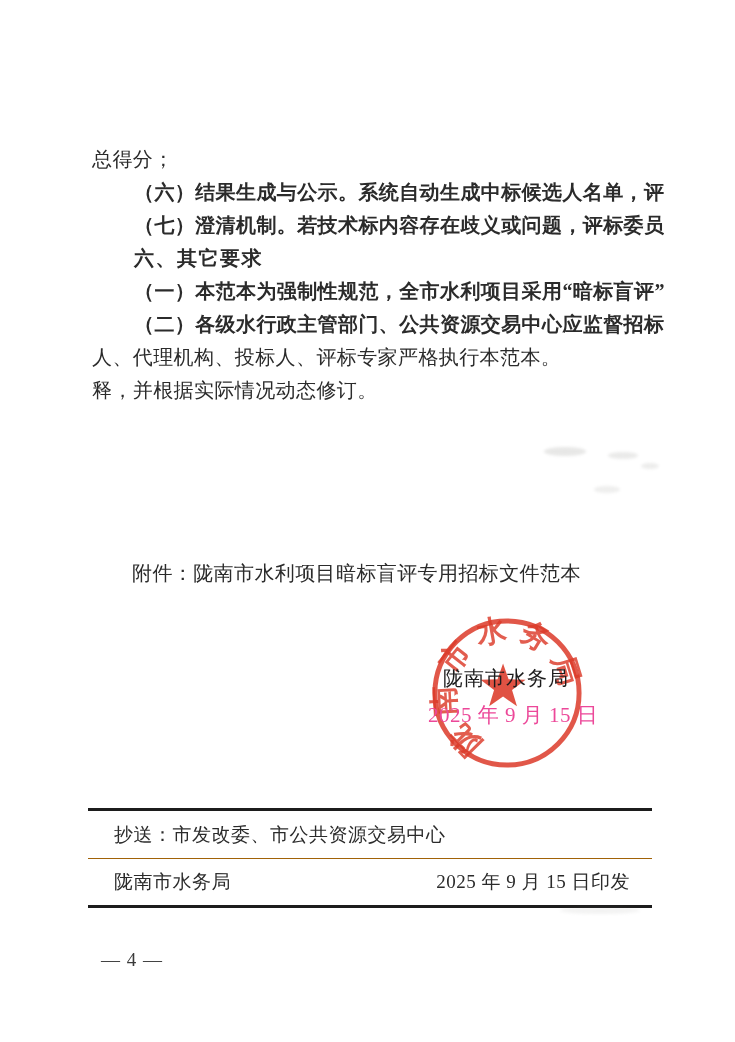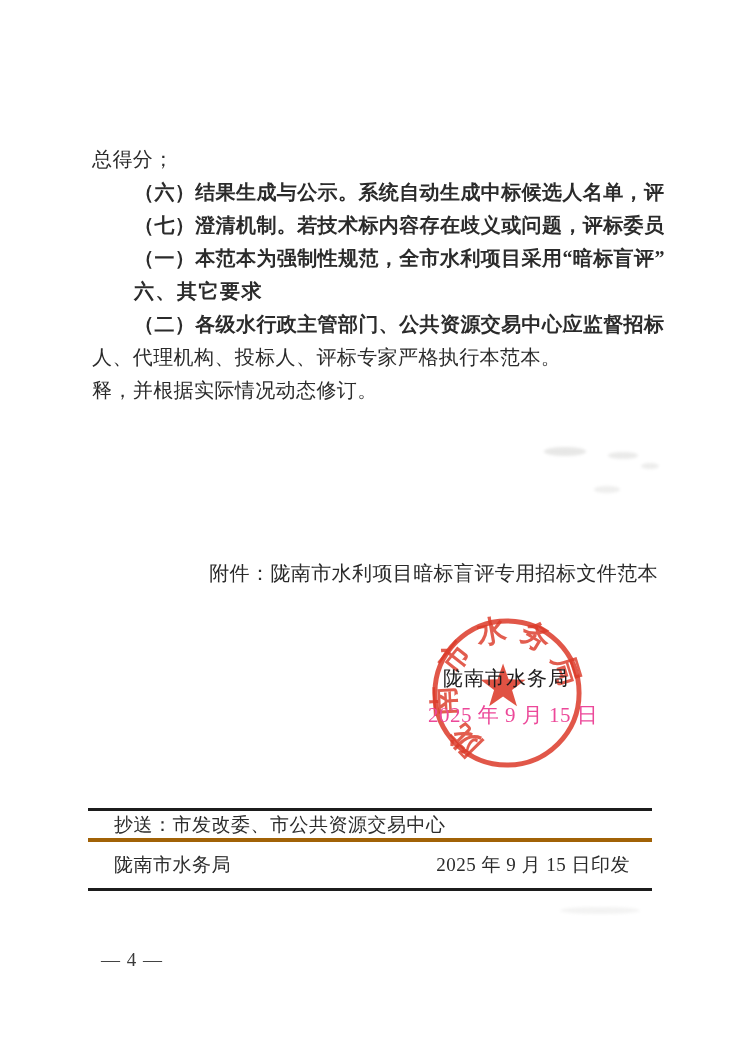--- a/index.html
+++ b/index.html
@@ -65,25 +65,25 @@
   
   .footer-box {
     position: absolute;
     left: 88px;
     top: 808px;
     width: 564px;
     border-top: 3px solid #1c1c1c;
     border-bottom: 3px solid #1c1c1c;
   }
   .footer-cc {
-    height: 31px;
+    height: 48px;
     display: flex;
     align-items: center;
     padding-left: 26px;
-    border-bottom: 4px solid #a16207;
+    border-bottom: 1px solid #a16207;
     font-size: 19px;
     letter-spacing: 0.5px;
     white-space: nowrap;
   }
   .footer-issue {
     height: 46px;
     display: flex;
     align-items: center;
     justify-content: space-between;
     padding: 0 22px 0 26px;
@@ -115,28 +115,28 @@
 </style>
 </head>
 <body>
 
 <div class="page">
 
   <div class="body-text">
       <div class="line">总得分；</div>
       <div class="line indent">（六）结果生成与公示。系统自动生成中标候选人名单，评</div>
       <div class="line indent">（七）澄清机制。若技术标内容存在歧义或问题，评标委员</div>
+      <div class="line indent bold">六、其它要求</div>
       <div class="line indent">（一）本范本为强制性规范，全市水利项目采用“暗标盲评”</div>
-      <div class="line indent bold">六、其它要求</div>
       <div class="line indent">（二）各级水行政主管部门、公共资源交易中心应监督招标</div>
       <div class="line">人、代理机构、投标人、评标专家严格执行本范本。</div>
       <div class="line">释，并根据实际情况动态修订。</div>
     </div>
 
-  <div class="body-text" style="top: 539px; text-align: right;">
+  <div class="body-text" style="top: 539px;">
     <div class="attachment-line">附件：陇南市水利项目暗标盲评专用招标文件范本</div>
   </div>
 
   <div class="seal-wrap">
     <svg viewBox="0 0 160 160" width="158" height="158">
       <circle cx="80" cy="80" r="73" fill="none" stroke="#dc3a29" stroke-width="5" opacity="0.85"></circle>
       <path id="sealArc" d="M 57.2 128.9 A 54 54 0 1 1 133.9 78.1" fill="none"></path>
       <text font-size="30" fill="#dc3a29" opacity="0.82" style="letter-spacing:9px; font-family:'Liberation Serif','DejaVu Serif',serif; font-weight:bold;">
         <textPath href="#sealArc">陇南市水务局</textPath>
       </text>

